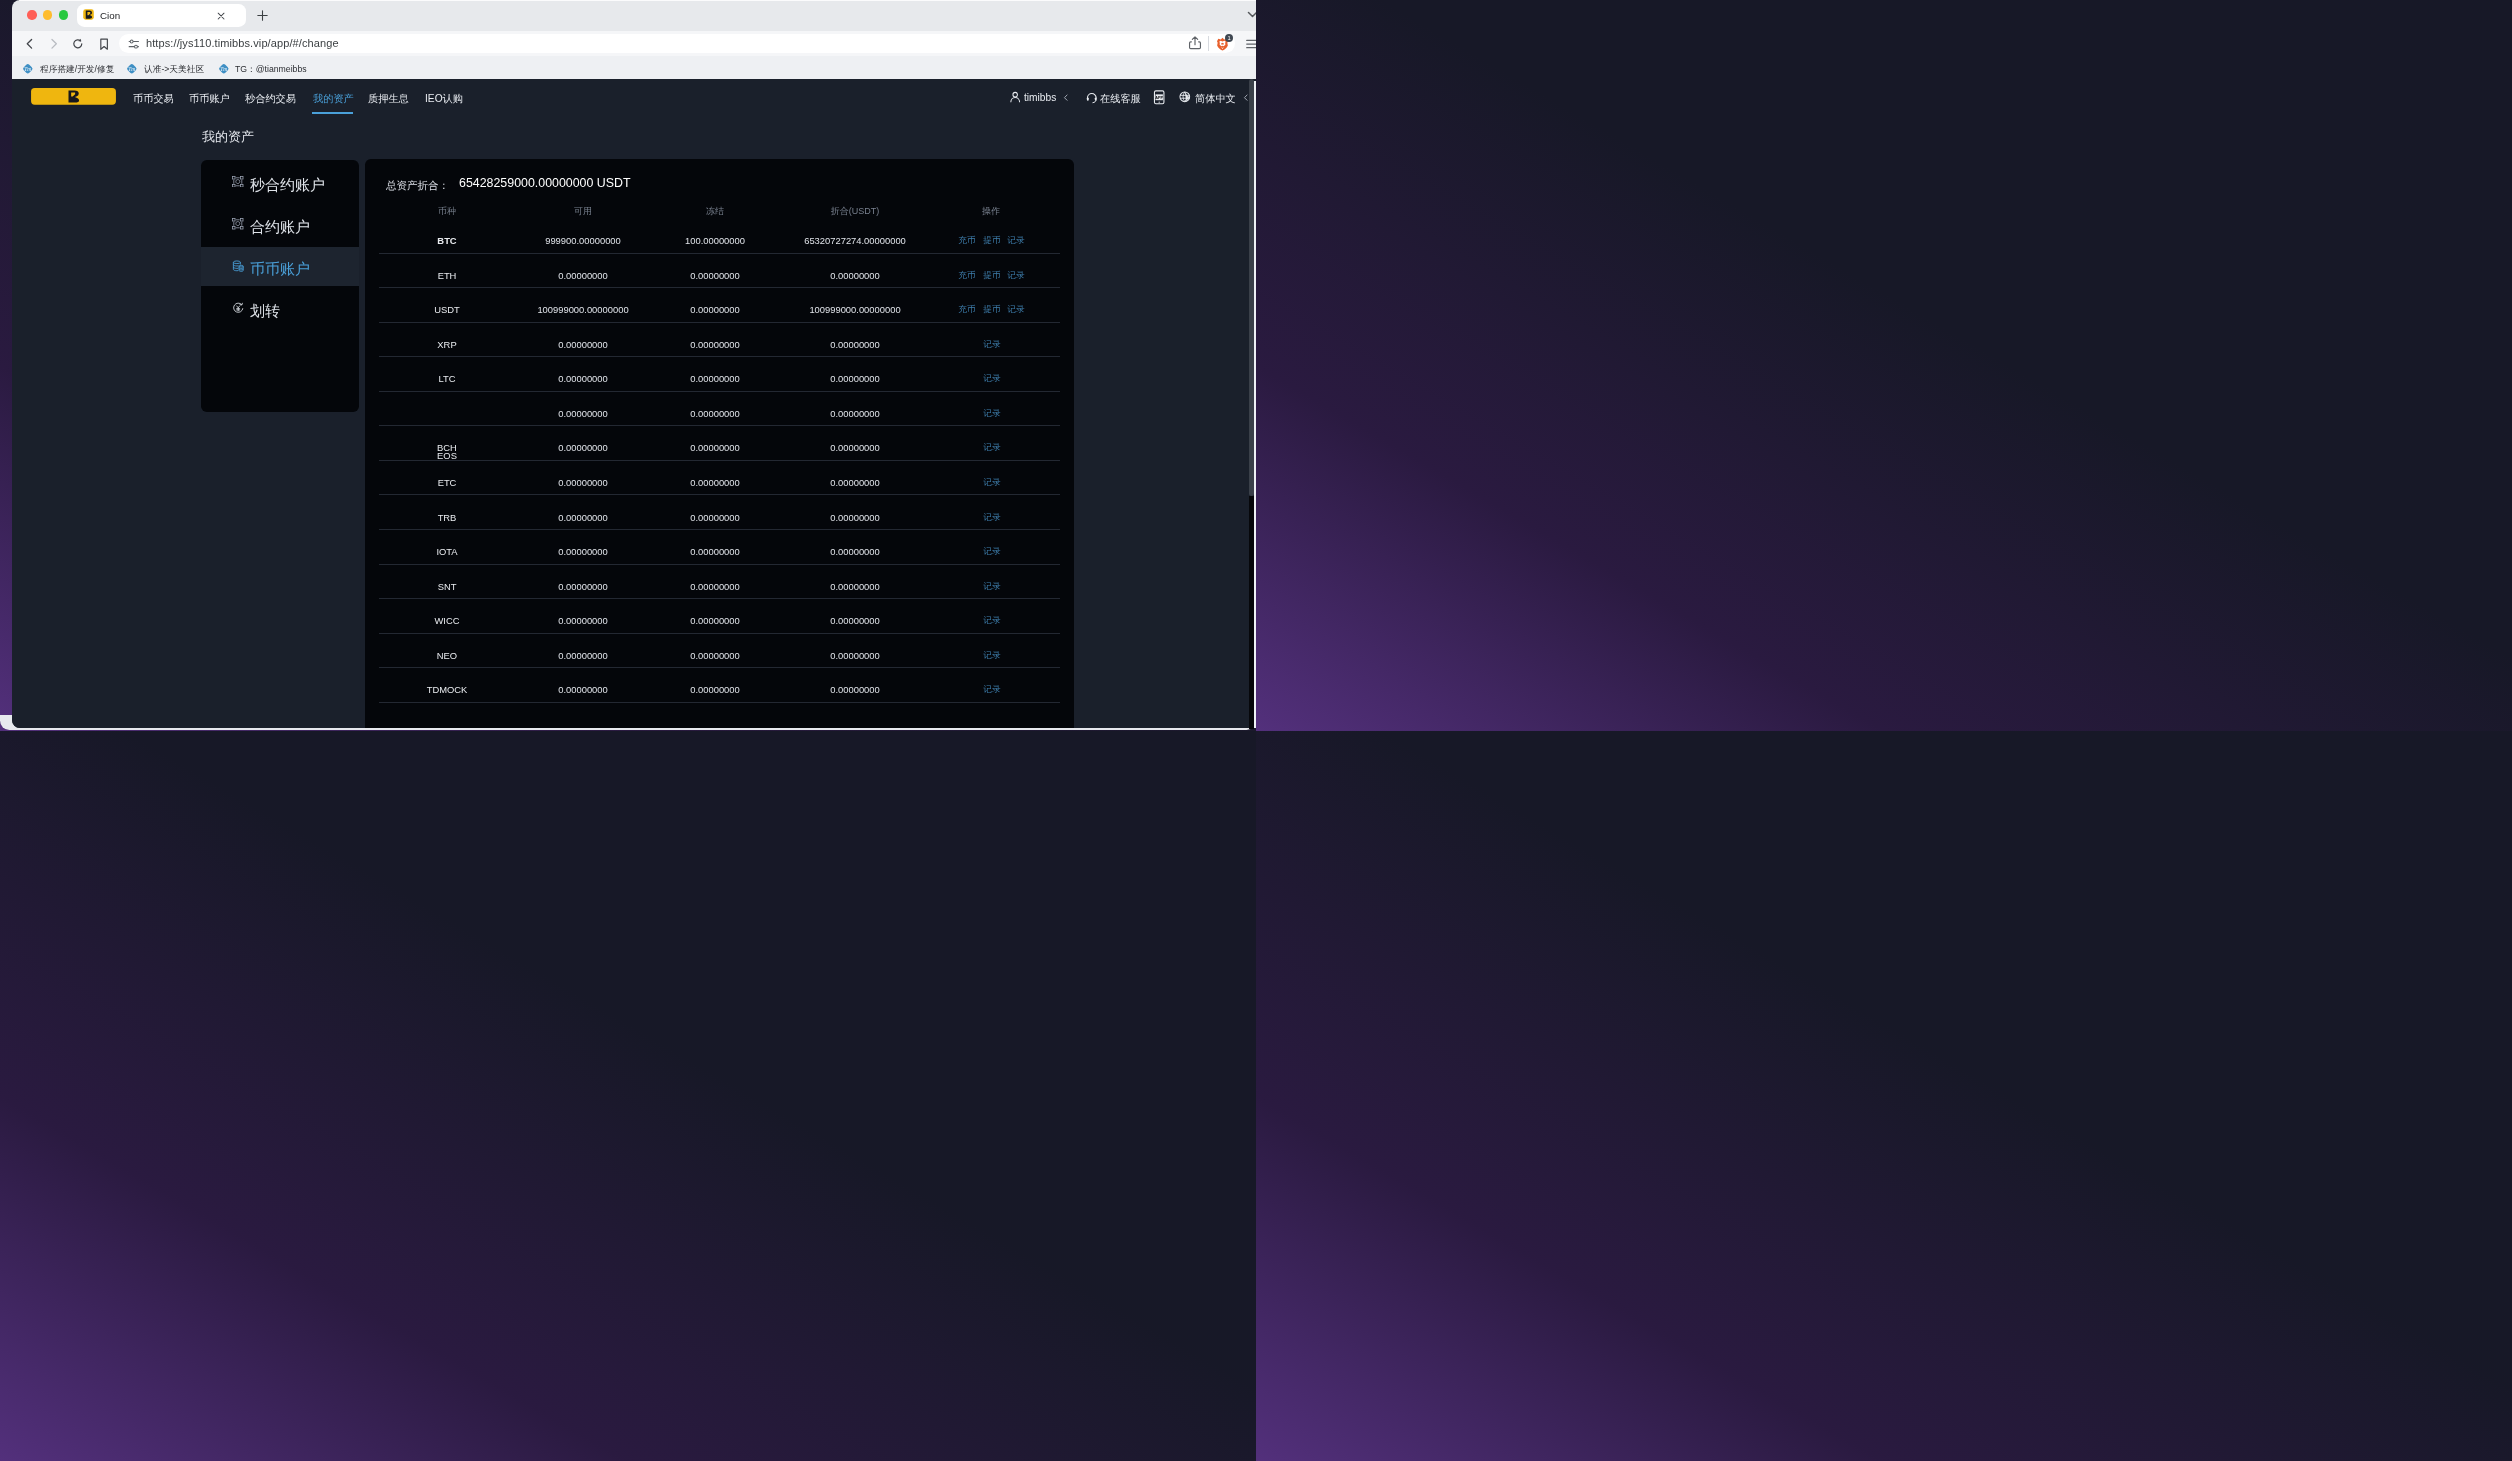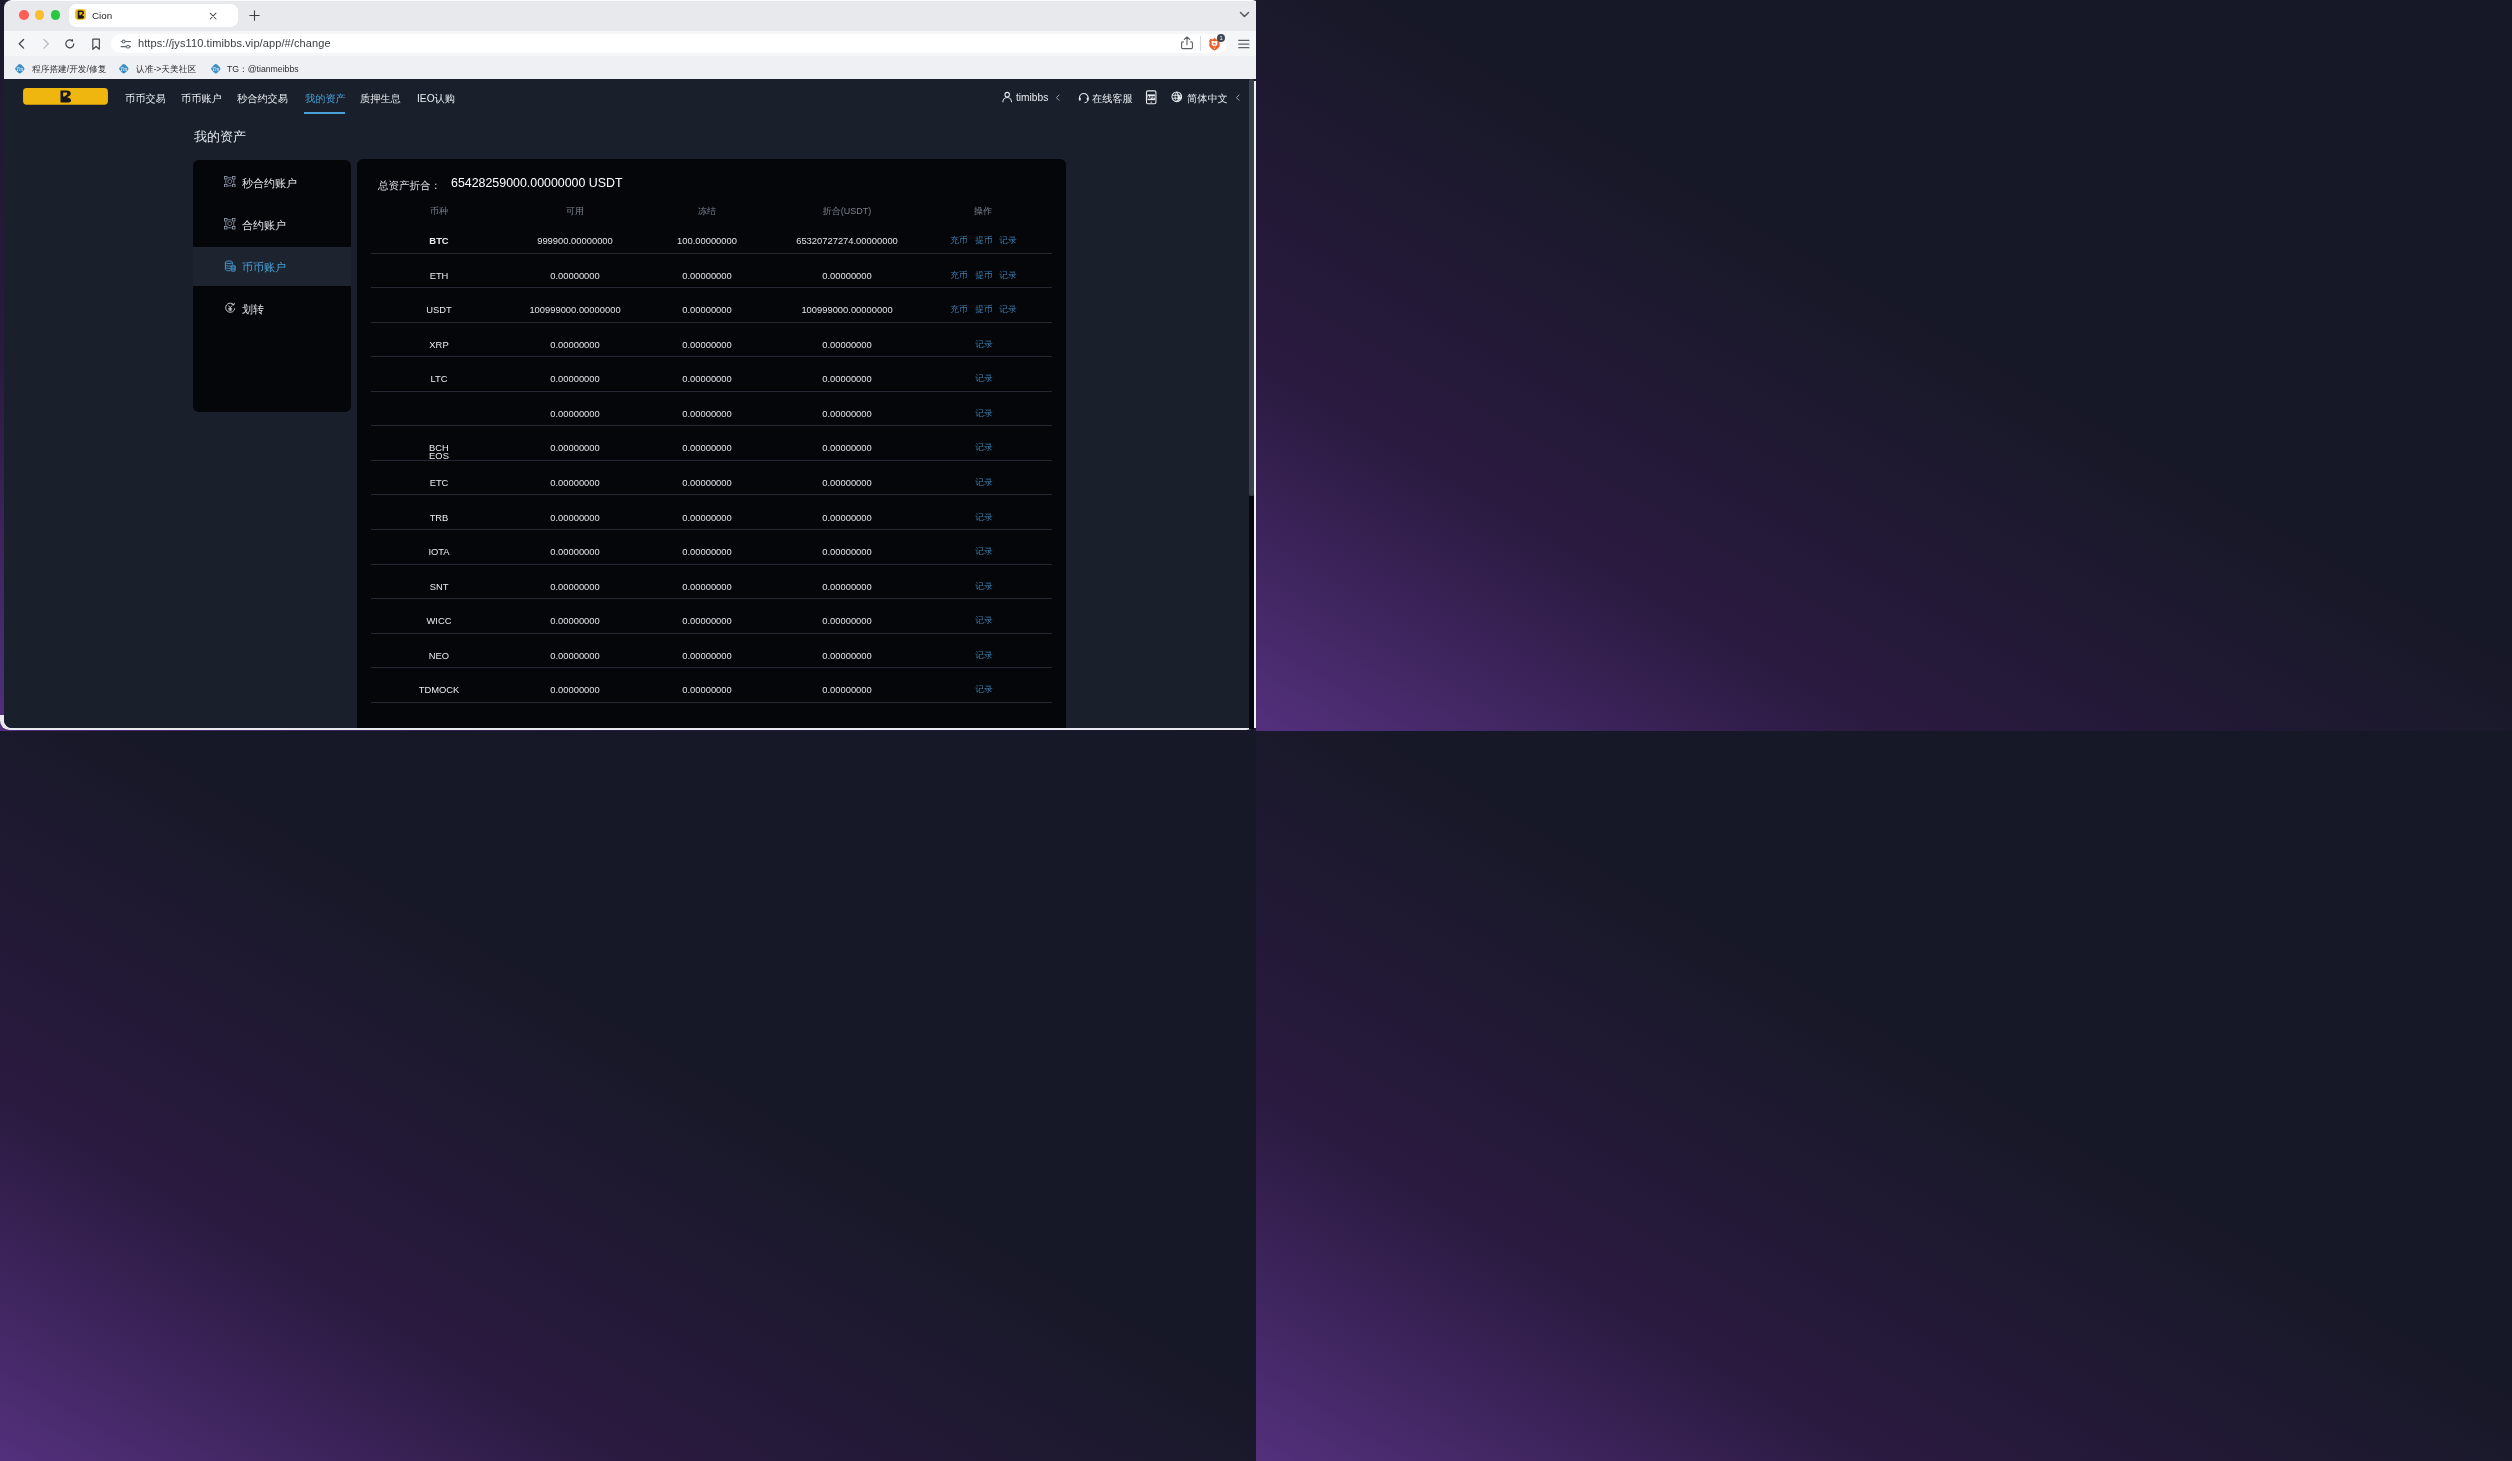--- a/index.html
+++ b/index.html
@@ -1,41 +1,41 @@
 <!DOCTYPE html>
 <html style="font-size:11.6px"><head>
 <meta charset="utf-8">
 <style>
   * { margin:0; padding:0; box-sizing:border-box; }
   html,body { width:1256px; height:731px; overflow:hidden; }
   body { background:linear-gradient(to top right,#53307c 0%,#2a1a40 25%,#171827 55%); font-family:"Liberation Sans", sans-serif; position:relative; }
   .abs { position:absolute; }
   
   #whitebase { left:0; top:715px; width:1256px; height:15.3px; background:#e7e9ee; border-radius:0 0 9.4px 9.4px; z-index:1; }
-  #win { left:4px; top:0; width:1256px; height:728px; background:#1a202b; border-radius:8px; overflow:hidden; z-index:2; }
+  #win { left:12px; top:0; width:1256px; height:728px; background:#1a202b; border-radius:8px; overflow:hidden; z-index:2; }
   
   #tabstrip { left:0; top:0; width:1256px; height:31px; background:#e7e9ec; }
   #toolbar { left:0; top:31px; width:1256px; height:25px; background:#f5f6f8; }
   #bookmarks { left:0; top:56px; width:1256px; height:22.5px; background:#eef0f3; }
   .light { width:9.4px; height:9.4px; border-radius:50%; top:10.2px; }
   #tab { left:65px; top:3.6px; width:169px; height:23.6px; background:#fff; border-radius:7.3px; }
   #tabtitle { left:88px; top:9.8px; font-size:9.8px; color:#1f2023; }
   #urlbar { left:107px; top:34px; width:1116px; height:19px; background:#ffffff; border-radius:9.4px; }
   #urltext { left:134px; top:37px; font-size:11px; color:#3c4043; letter-spacing:0.1px; }
   .bmtext { top:64px; font-size:8.7px; color:#2c2e33; }
   
   #page { left:0; top:79px; width:1256px; height:650px; background:#1a202b; }
   .nav { top:13px; font-size:10.2px; color:#e9ecf1; }
   .nava { color:#4aa0d9; }
   #navunder { left:300px; top:33px; width:41px; height:2.2px; background:#4aa0d9; }
   #title { left:190px; top:49px; font-size:13px; font-weight:500; color:#e3e6ec; }
   #sidecard { left:189px; top:81px; width:158px; height:252px; background:#04060a; border-radius:5.8px; }
   #maincard { left:353px; top:80px; width:709px; height:648px; background:#04060a; border-radius:5.8px 5.8px 0 0; }
   .sideitem { left:0; width:158px; height:39px; }
-  .sideitem .txt { position:absolute; left:49px; top:13px; font-size:11px; color:#dfe3e9; }
+  .sideitem .txt { position:absolute; left:49px; top:13px; font-size:15px; color:#dfe3e9; }
   .sideitem svg { position:absolute; left:31px; top:13px; }
   .active3 { background:#1d242f; }
   .active3 .txt { color:#4aa0d9; }
   
   .hdr { top:46px; font-size:9px; color:#79818f; }
   .cell { font-size:9.4px; color:#e1e4ea; }
   .coin { font-size:9.4px; color:#eaecf0; }
   .lnk { font-size:8.7px; color:#3f7fae; }
   .sep { left:14px; width:681px; height:0.7px; background:#232832; }
   .ctr { transform:translateX(-50%); white-space:nowrap; }

